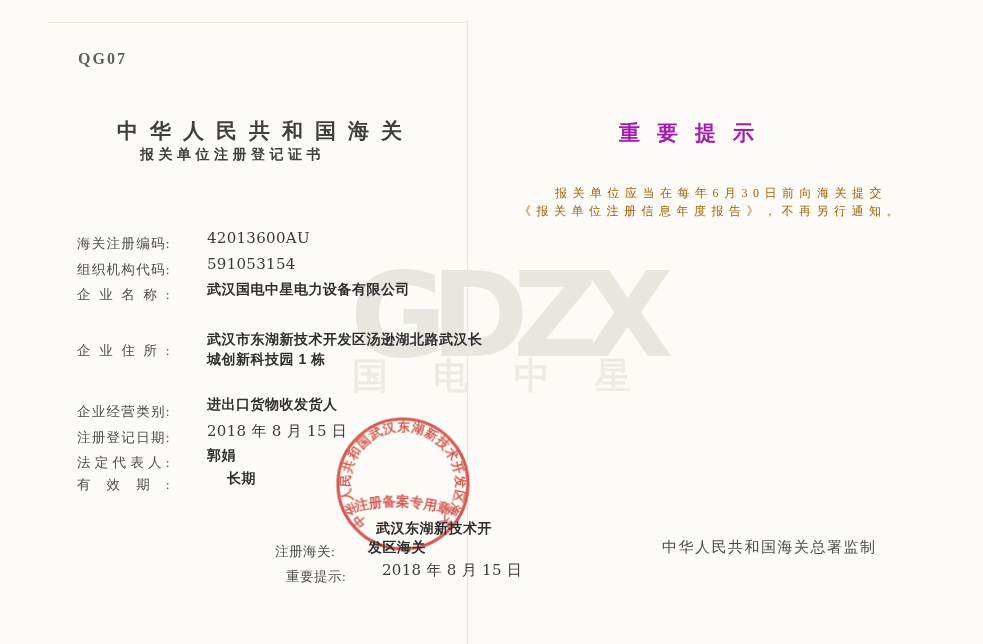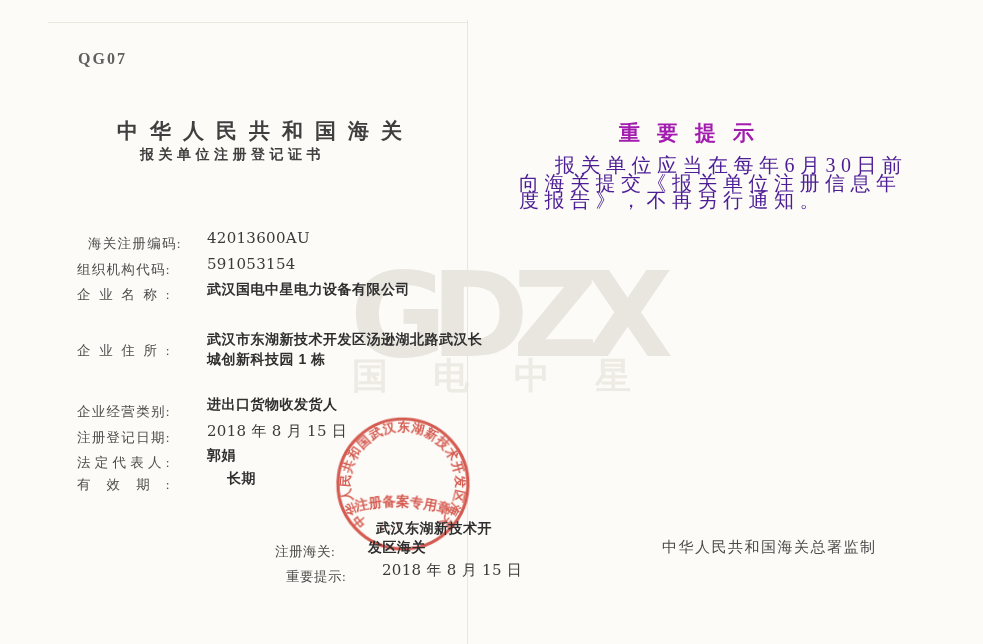--- a/index.html
+++ b/index.html
@@ -37,22 +37,22 @@
   }
   .val-wrap{white-space:normal;word-break:break-all;}
   .addr-val{width:280px;line-height:19.5px;}
   .registry-val{width:126px;line-height:19px;text-indent:8px;}
   
   .notice-title{
     font-size:21px;font-weight:600;letter-spacing:17px;color:#a21caf;white-space:nowrap;
   }
   .notice-body{
     width:389px;
-    font-size:20px;color:#4c1d95;letter-spacing:5.5px;line-height:17.5px;
-    text-indent:36px;word-break:break-all;text-align:left;
+    font-size:12px;color:#a16207;letter-spacing:5.5px;line-height:17.5px;
+    text-indent:36px;word-break:break-all;text-align:left;margin-top:28px;
   }
   .footer-note{
     font-size:15px;color:#4a4a4a;letter-spacing:1.5px;white-space:nowrap;
   }
   
   .wm-logo{
     font-family:"DejaVu Sans","Liberation Sans",sans-serif;
     font-size:118px;font-weight:800;letter-spacing:-16px;
     color:#e9e6df;white-space:nowrap;user-select:none;
   }
@@ -93,21 +93,21 @@
     <textPath href="#innerArc" startOffset="2">注册备案专用章</textPath>
   </text>
   <text x="64" y="122" font-size="11" fill="#cf4439" text-anchor="middle" font-family="Liberation Serif, serif">（…）</text>
 </svg>
 
 <div class="abs form-code" style="left:78px;top:50px;">QG07</div>
 
 <div class="abs cert-title-1" style="left:117px;top:117px;">中华人民共和国海关</div>
 <div class="abs cert-title-2" style="left:140px;top:146px;">报关单位注册登记证书</div>
 
-<div class="abs f-label f-label-j" style="left:77px;top:235px;margin-left:11px;">海关注册编码:</div>
+<div class="abs f-label f-label-j" style="left:77px;top:235px;">海关注册编码:</div>
 <div class="abs val-serif" style="left:207px;top:229px;">42013600AU</div>
 
 <div class="abs f-label f-label-j" style="left:77px;top:261px;">组织机构代码:</div>
 <div class="abs val-serif" style="left:207px;top:255px;">591053154</div>
 
 <div class="abs f-label f-label-j" style="left:77px;top:286px;">企业名称:</div>
 <div class="abs val-bold" style="left:207px;top:281px;">武汉国电中星电力设备有限公司</div>
 
 <div class="abs f-label f-label-j" style="left:77px;top:342px;">企业住所:</div>
 <div class="abs val-bold val-wrap addr-val" style="left:207px;top:330px;">武汉市东湖新技术开发区汤逊湖北路武汉长城创新科技园 1 栋</div>

